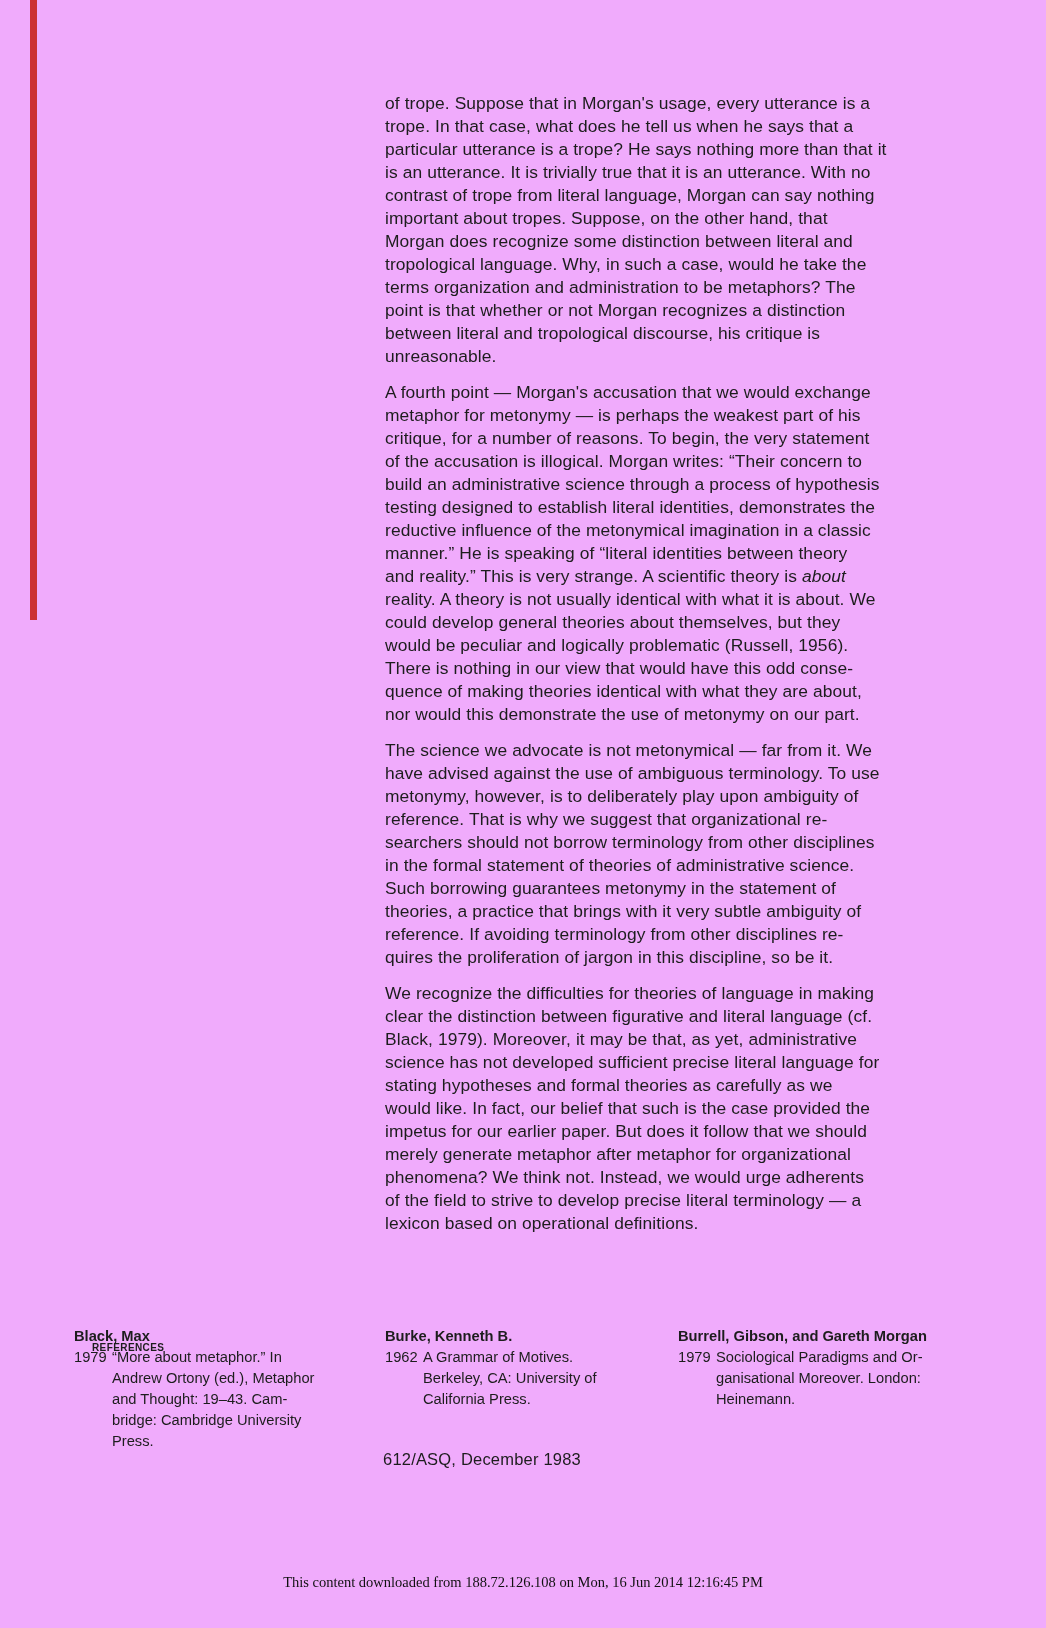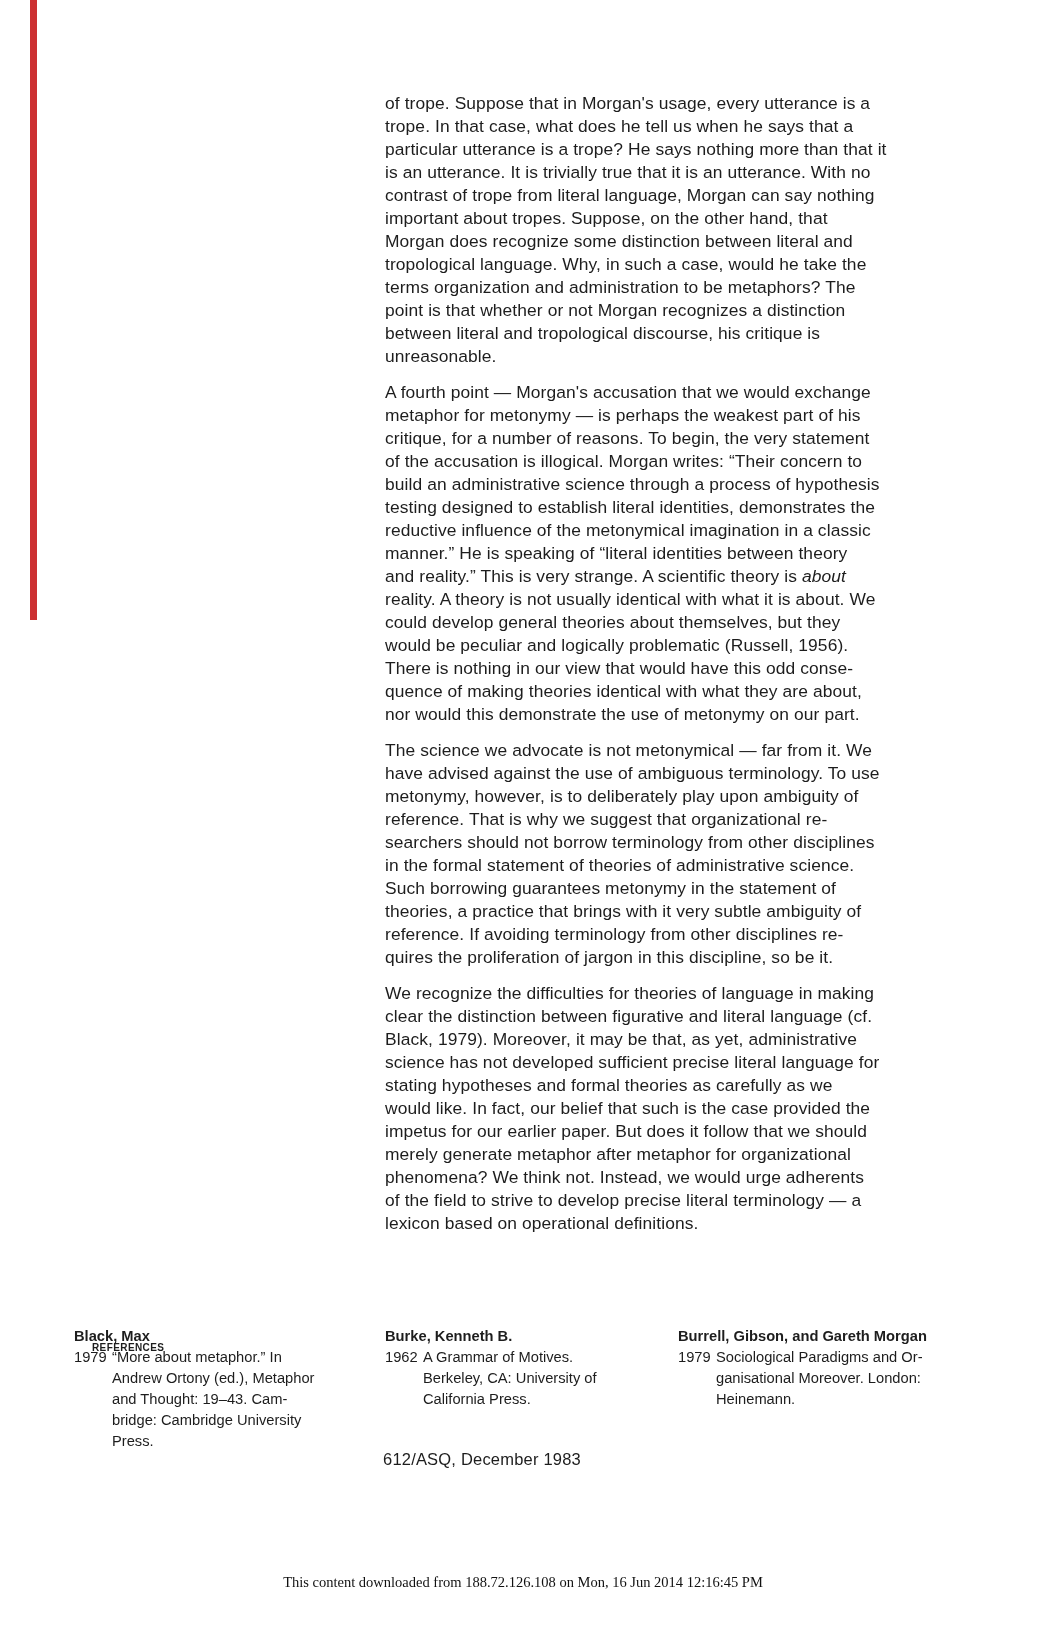--- a/index.html
+++ b/index.html
@@ -1,20 +1,20 @@
 <!DOCTYPE html>
 <html><head>
 <meta charset="utf-8">
 <style>
   html, body { margin: 0; padding: 0; background: #e8e8e8; }
   .page {
     position: relative;
     width: 1046px;
     height: 1628px;
-    background: #ffffff;
+    background: #f0abfc;
     overflow: hidden;
     font-family: "Liberation Sans", "DejaVu Sans", sans-serif;
     color: #1d1d1d;
   }
   .red-line {
     position: absolute;
     left: 30px;
     top: 0;
     width: 7px;
     height: 620px;

